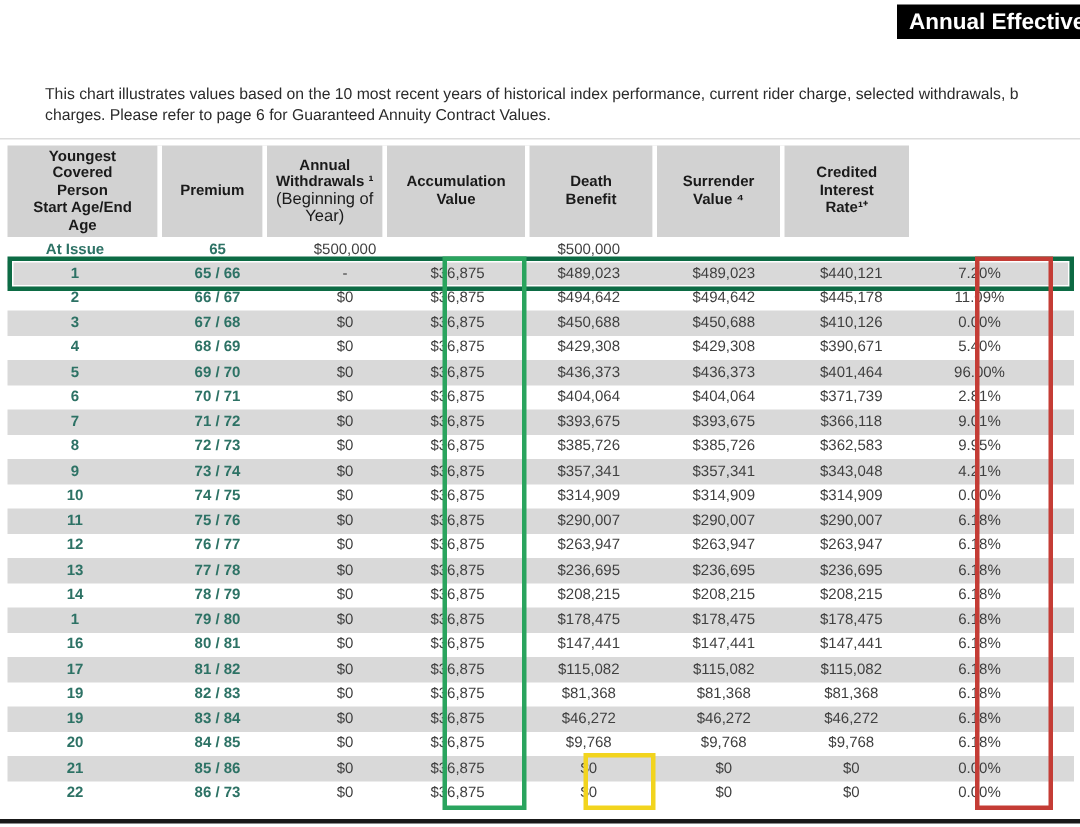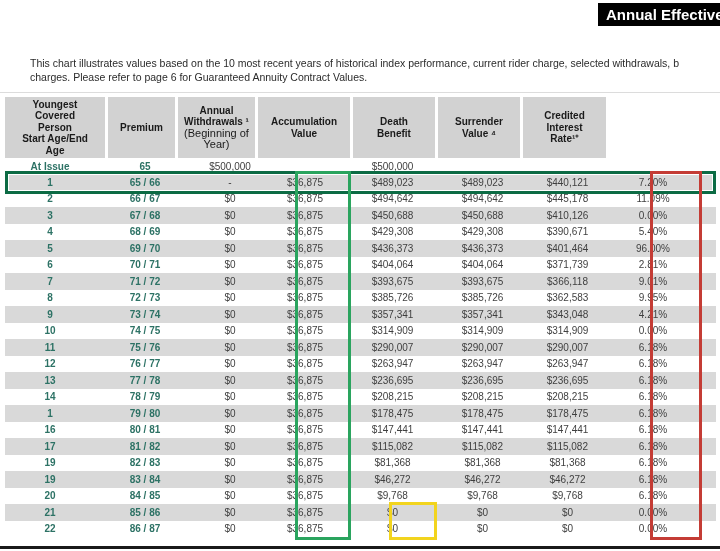--- a/index.html
+++ b/index.html
@@ -320,21 +320,21 @@
         <div class="cell c1 teal">85 / 86</div>
         <div class="cell c2">$0</div>
         <div class="cell c3">$36,875</div>
         <div class="cell c4">$0</div>
         <div class="cell c5">$0</div>
         <div class="cell c6">$0</div>
         <div class="cell c7">0.00%</div>
       </div>
       <div class="row even">
         <div class="cell c0 teal">22</div>
-        <div class="cell c1 teal">86 / 87</div>
+        <div class="cell c1 teal">86 / 73</div>
         <div class="cell c2">$0</div>
         <div class="cell c3">$36,875</div>
         <div class="cell c4">$0</div>
         <div class="cell c5">$0</div>
         <div class="cell c6">$0</div>
         <div class="cell c7">0.00%</div>
       </div>
     </div>
 
   <div class="green-row-box" style="border-color: rgb(12, 107, 68);"></div>

